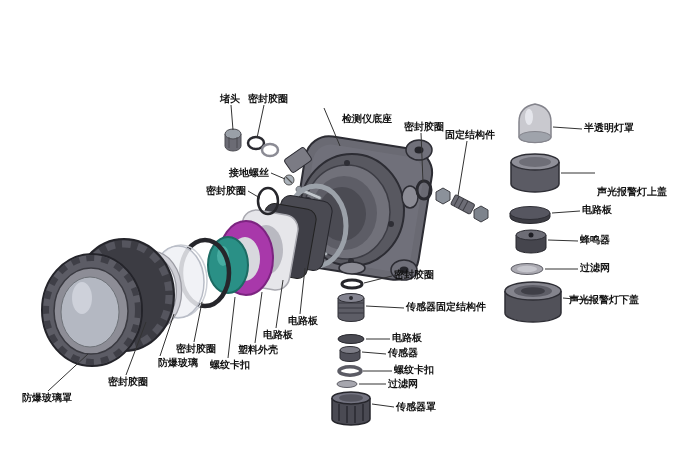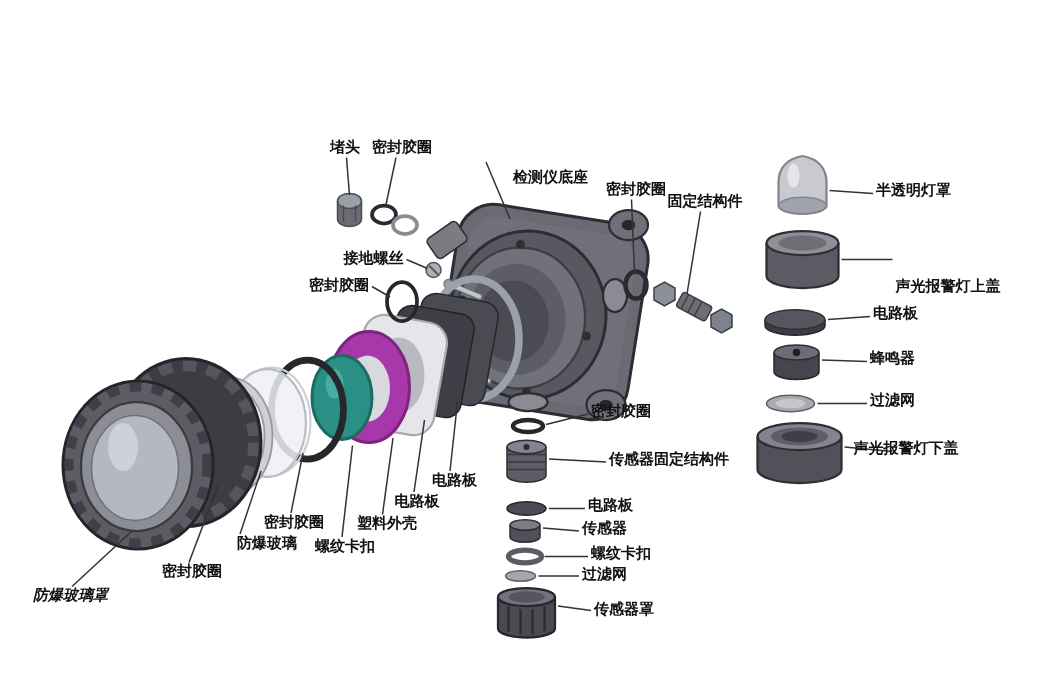--- a/index.html
+++ b/index.html
@@ -272,21 +272,21 @@
       <span class="callout" style="left: 580px; top: 235px;">蜂鸣器</span>
       <span class="callout" style="left: 580px; top: 263px;">过滤网</span>
       <span class="callout" style="left: 569px; top: 295px; font-family: Liberation Serif, serif;">声光报警灯下盖</span>
       <span class="callout" style="left: 394px; top: 270px;">密封胶圈</span>
       <span class="callout" style="left: 406px; top: 302px;">传感器固定结构件</span>
       <span class="callout" style="left: 392px; top: 333px;">电路板</span>
       <span class="callout" style="left: 388px; top: 348px;">传感器</span>
       <span class="callout" style="left: 394px; top: 365px;">螺纹卡扣</span>
       <span class="callout" style="left: 388px; top: 379px;">过滤网</span>
       <span class="callout" style="left: 396px; top: 402px;">传感器罩</span>
-      <span class="callout" style="left: 22px; top: 393px; font-style: italic;">防爆玻璃罩</span>
+      <span class="callout" style="left: 22px; top: 393px;">防爆玻璃罩</span>
       <span class="callout" style="left: 108px; top: 377px;">密封胶圈</span>
       <span class="callout" style="left: 158px; top: 358px;">防爆玻璃</span>
       <span class="callout" style="left: 176px; top: 344px;">密封胶圈</span>
       <span class="callout" style="left: 210px; top: 360px;">螺纹卡扣</span>
       <span class="callout" style="left: 238px; top: 345px; text-align: right;">塑料外壳</span>
       <span class="callout" style="left: 263px; top: 330px;">电路板</span>
       <span class="callout" style="left: 288px; top: 316px;">电路板</span>
     </div>
 
 </div>

